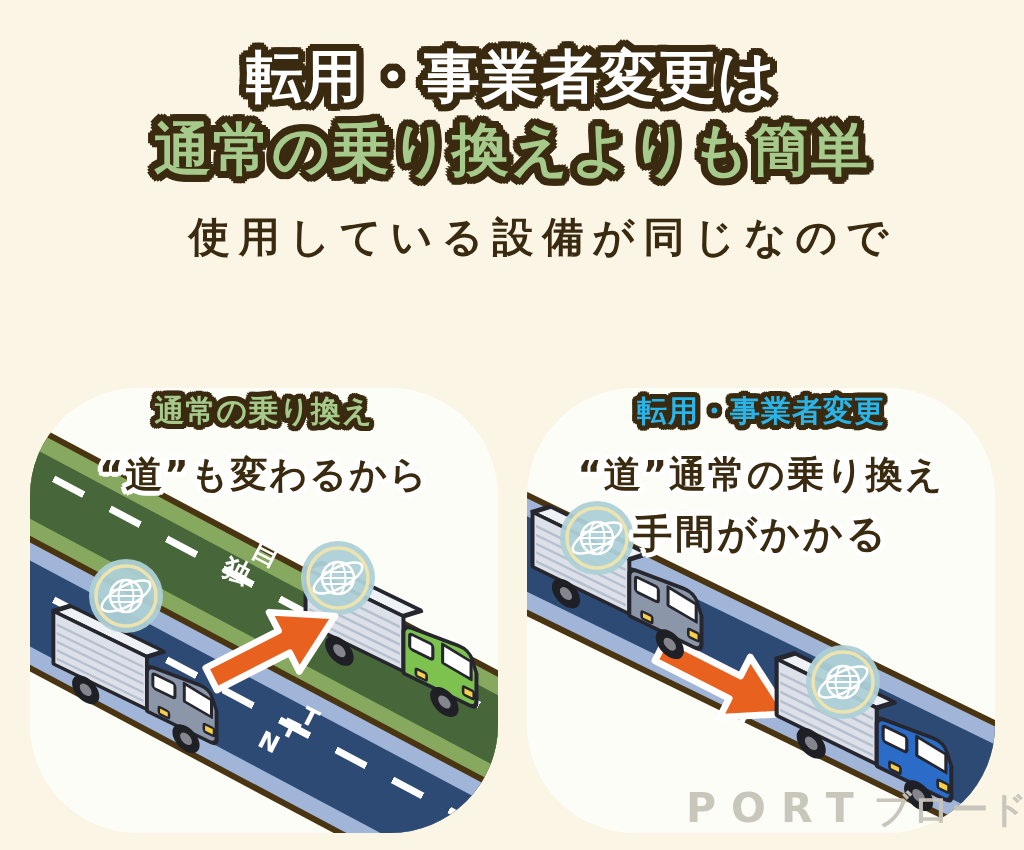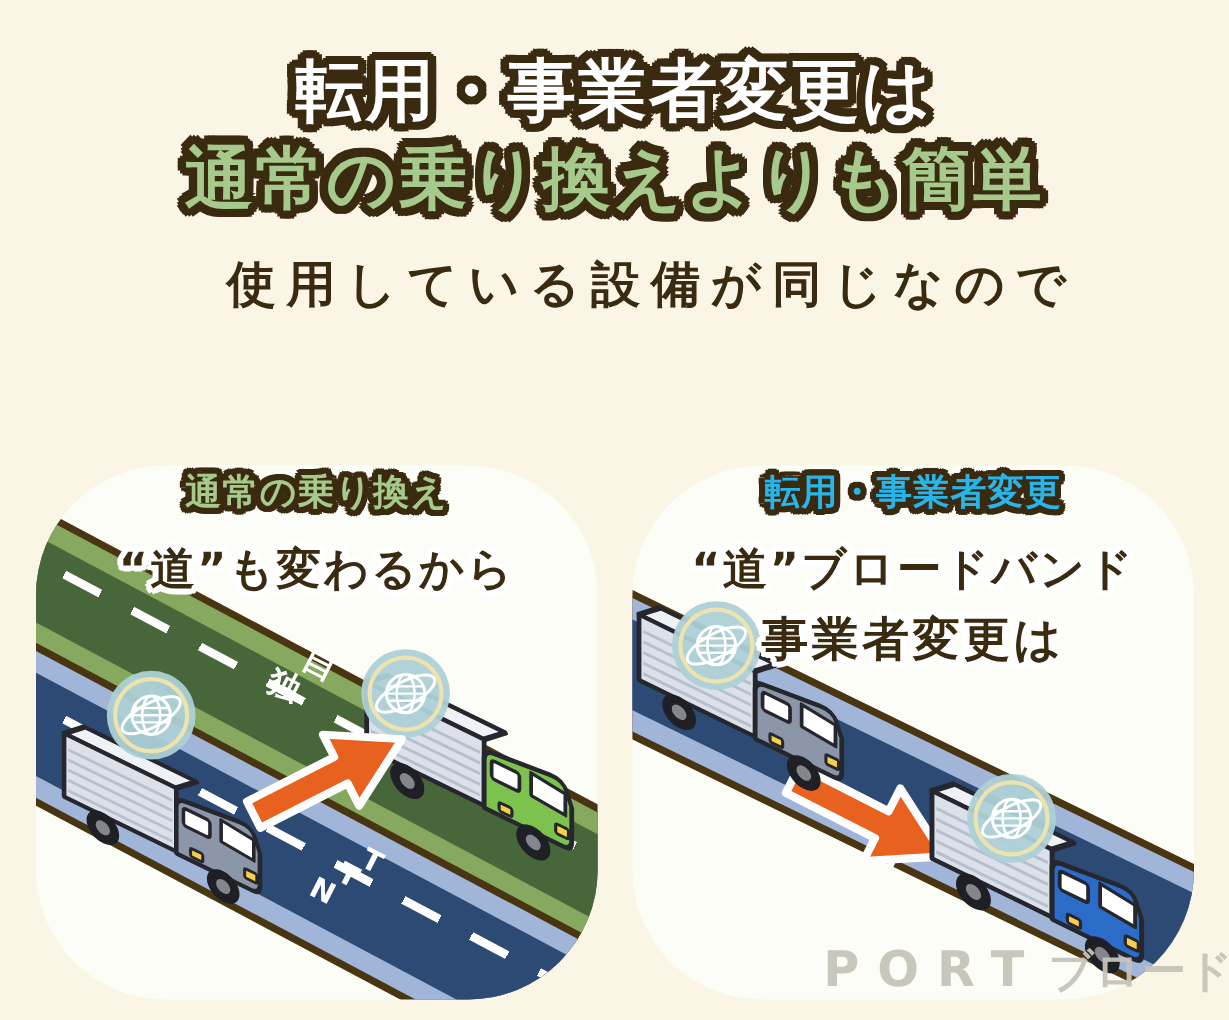--- a/index.html
+++ b/index.html
@@ -284,22 +284,22 @@
       <circle cx="40" cy="40" r="30" fill="none" stroke="#ece3af" stroke-width="3.5"></circle>
       <circle cx="40" cy="40" r="16" fill="none" stroke="#fff" stroke-width="2.5"></circle>
       <ellipse cx="40" cy="40" rx="7.5" ry="16" fill="none" stroke="#fff" stroke-width="2"></ellipse>
       <line x1="25" y1="34" x2="55" y2="34" stroke="#fff" stroke-width="2"></line>
       <line x1="24" y1="40" x2="56" y2="40" stroke="#fff" stroke-width="2"></line>
       <line x1="25" y1="46" x2="55" y2="46" stroke="#fff" stroke-width="2"></line>
       <ellipse cx="40" cy="40" rx="27" ry="10" fill="none" stroke="#fff" stroke-width="2.5" transform="rotate(-28 40 40)"></ellipse>
     </svg>
 
     <div class="panel-header o-dark-sm">転用・事業者変更</div>
-    <div class="panel-body body1 o-white">“道”ブロードバンド</div>
-    <div class="panel-body body2 o-white">事業者変更は</div>
+    <div class="panel-body body1 o-white">“道”通常の乗り換え</div>
+    <div class="panel-body body2 o-white">手間がかかる</div>
   </div>
 
   <div id="watermark">
     <span class="latin">PORT</span>
     <span class="kana">ブロードバンド</span>
   </div>
 
 </div>
 
 </body></html>

